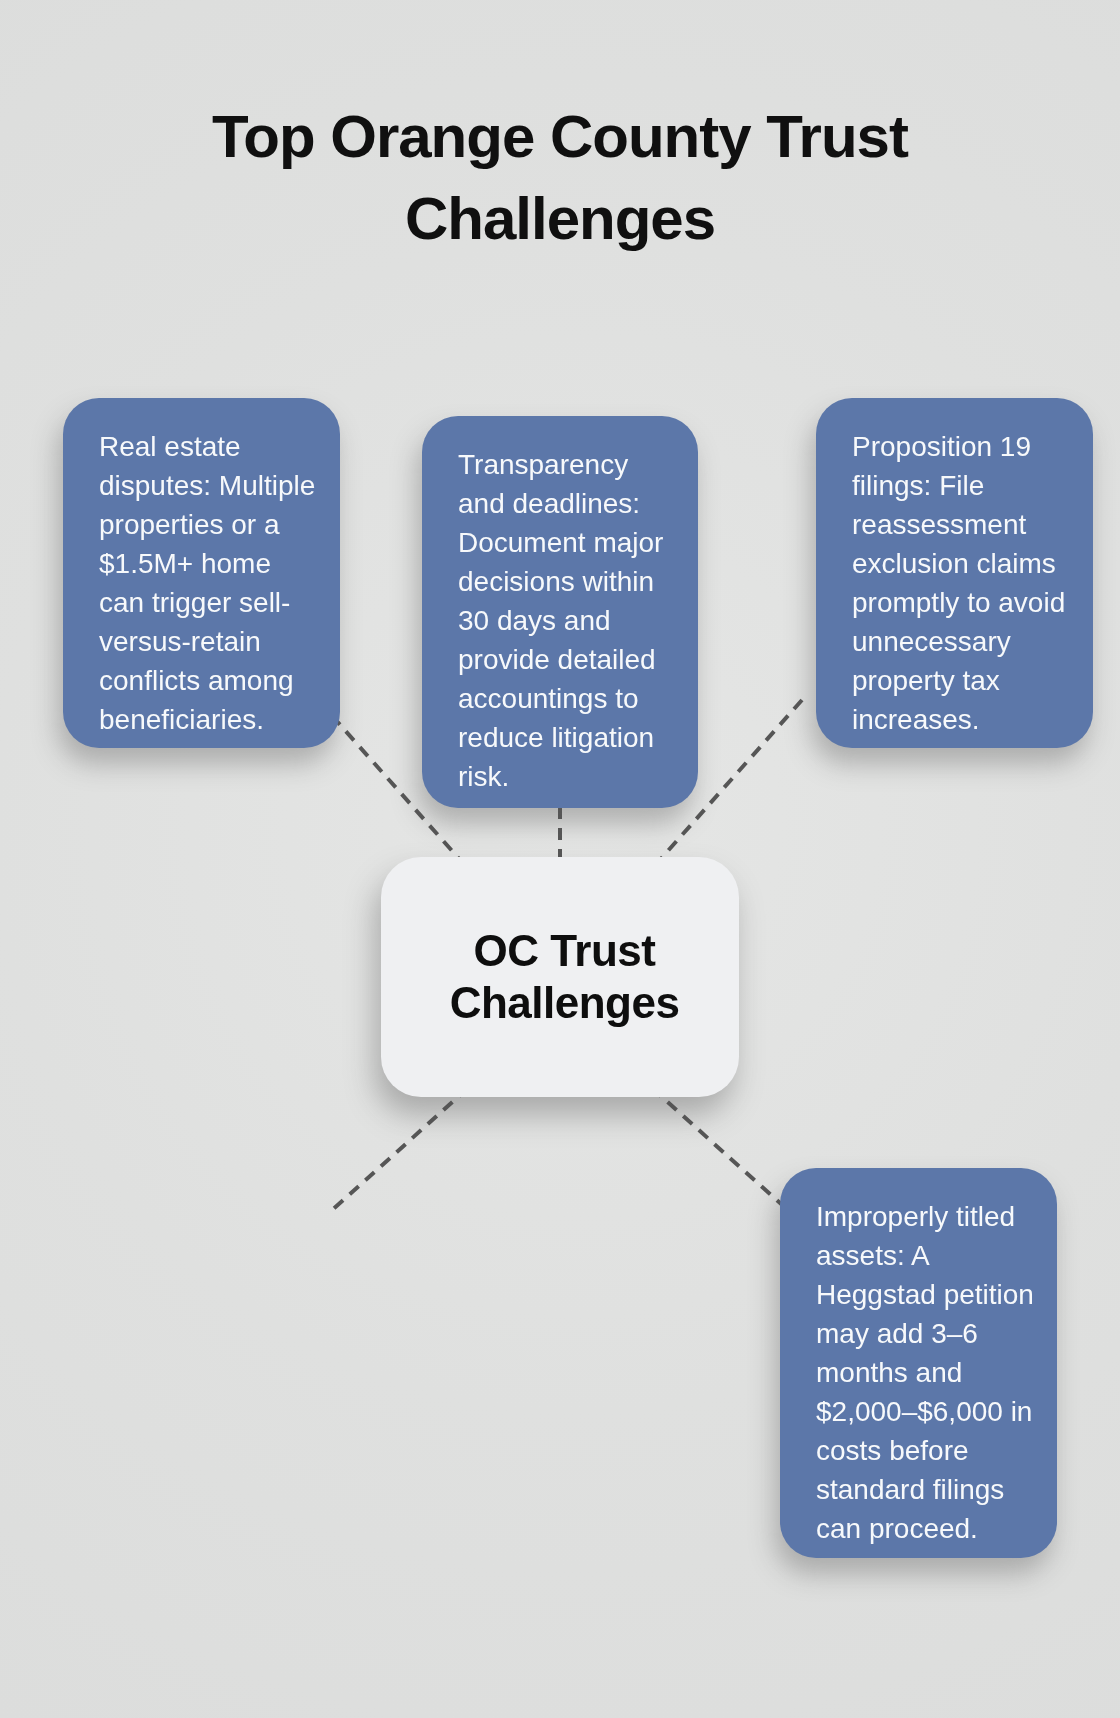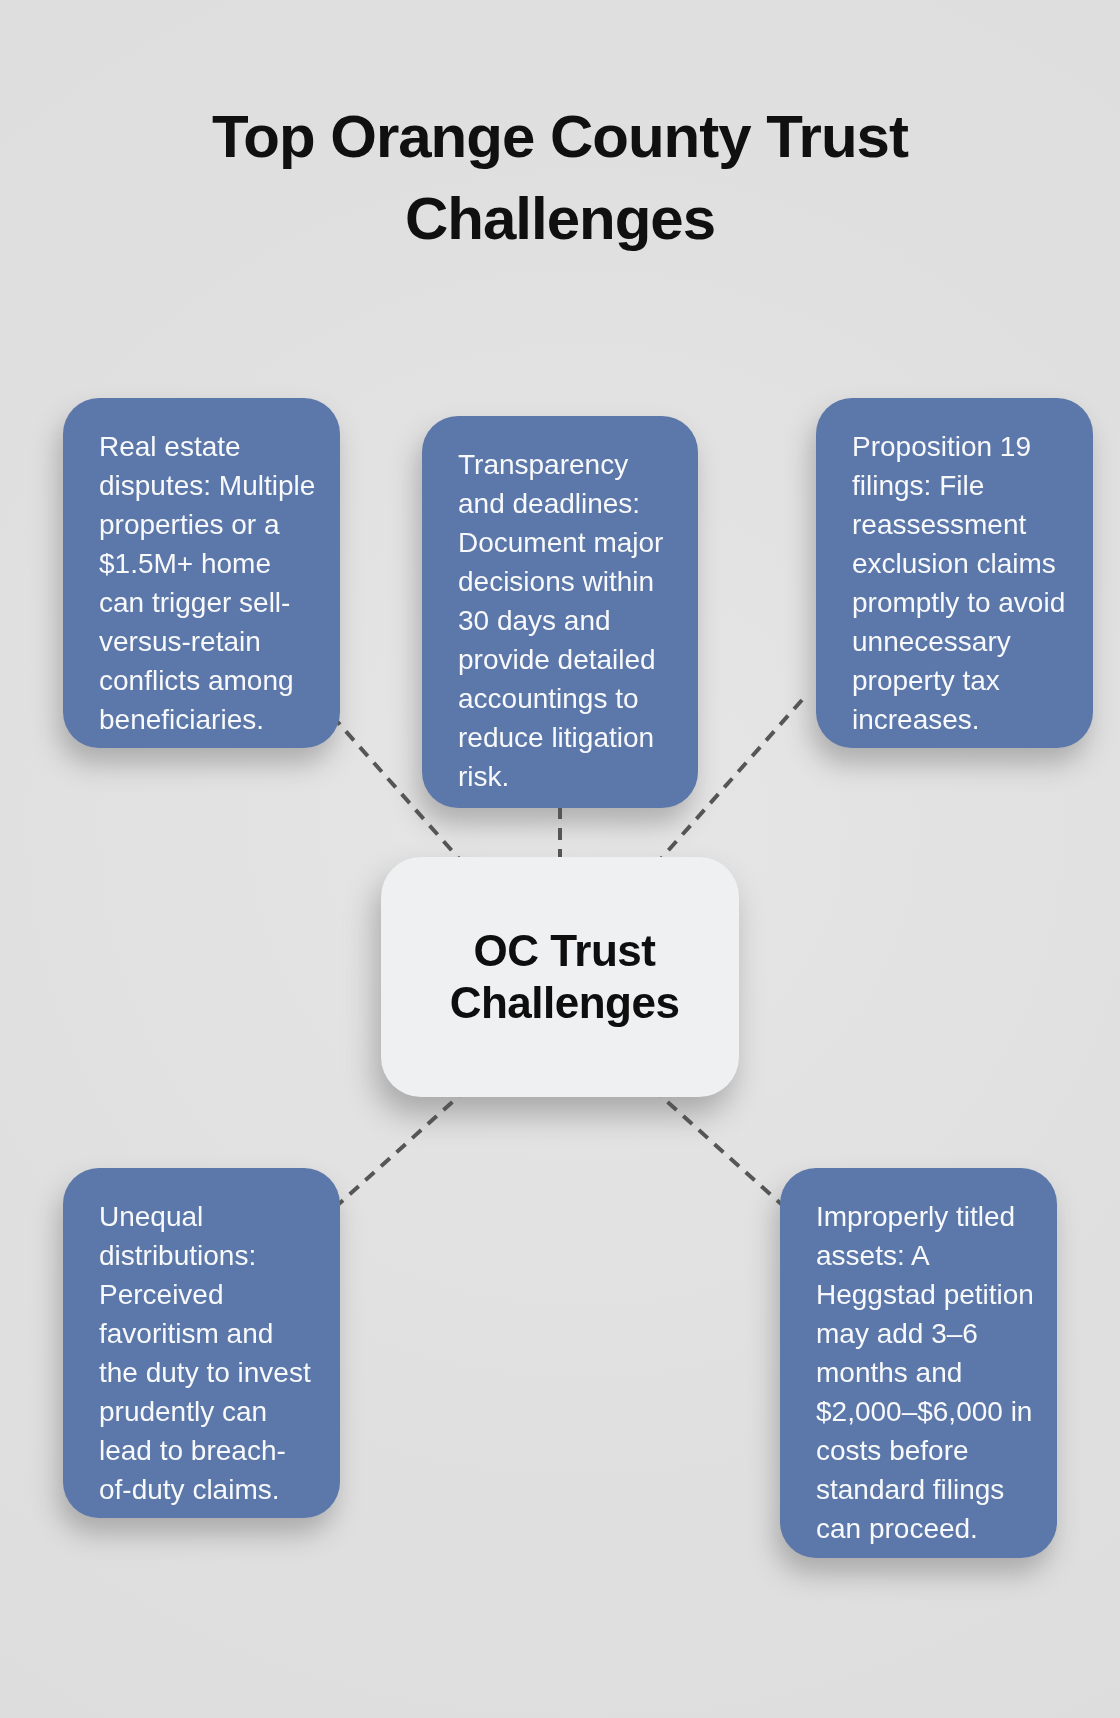--- a/index.html
+++ b/index.html
@@ -95,21 +95,18 @@
   </div>
 
   <div class="branch-box box-tr">
     <span>Proposition 19 filings: File reassessment exclusion claims promptly to avoid unnecessary property tax increases.</span>
   </div>
 
   <div class="center-node">
     <div class="center-label">OC Trust Challenges</div>
   </div>
 
-  <div class="branch-box box-bl">
-    <span>Unequal distributions: Perceived favoritism and the duty to invest prudently can lead to breach-of-duty claims.</span>
-  </div>
 
   <div class="branch-box box-br">
     <span>Improperly titled assets: A Heggstad petition may add 3–6 months and $2,000–$6,000 in costs before standard filings can proceed.</span>
   </div>
 
 </div>
 
 </body></html>

